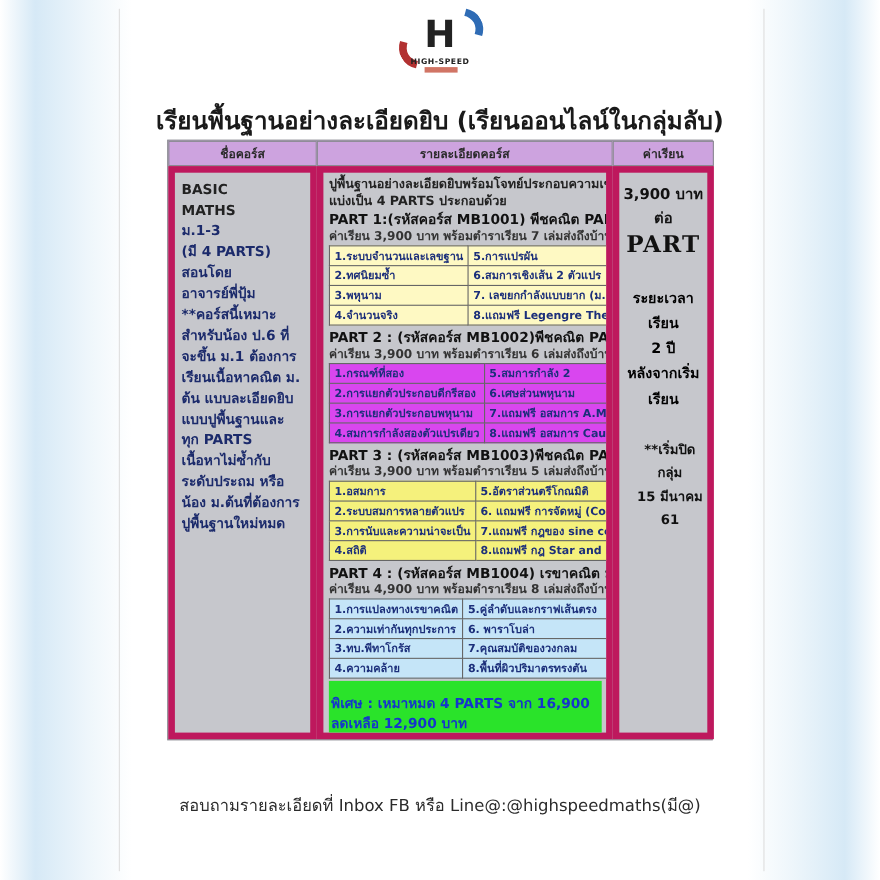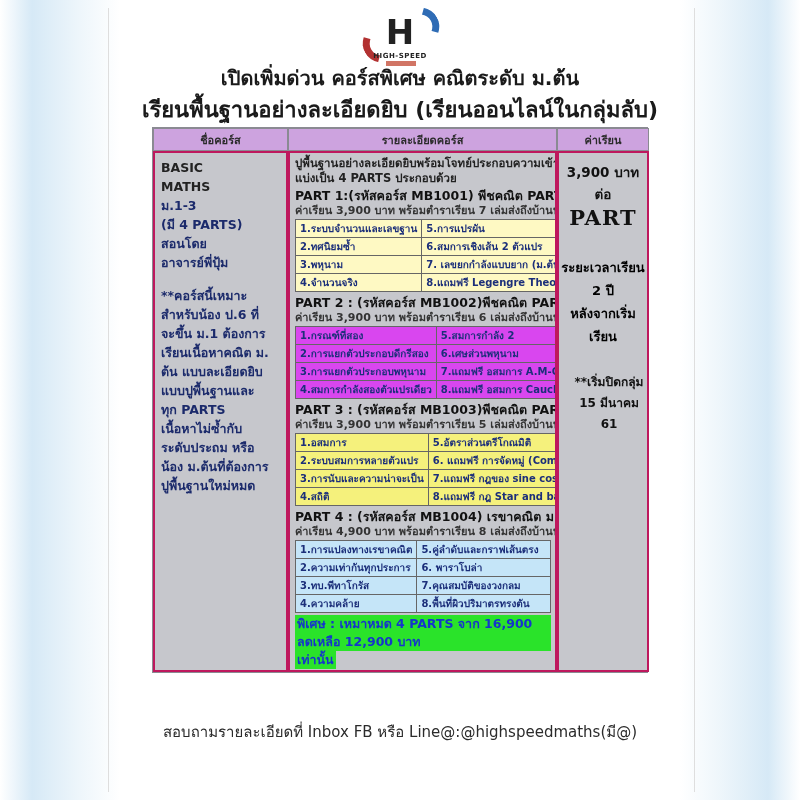--- a/index.html
+++ b/index.html
@@ -30,37 +30,37 @@
             font-size:22px; font-weight:bold; color:#1a1a1a; }
 
   
   .course-table {
     position:absolute; left:152px; top:127px; width:496px; height:546px;
     display:grid; grid-template-columns:135px 269px 92px; grid-template-rows:23px 1fr;
     border:1px solid #8a8a92; background:#c6c7cc;
   }
   .hdr { border:1px solid #8a8a92; background:#cda3df; display:flex; align-items:center;
          justify-content:center; font-size:11px; font-weight:bold; color:#2a2a2a; }
-  .col { border:2px solid #be185d; overflow:hidden; }
+  .col { border:6px solid #be185d; overflow:hidden; }
 
   .col-left { padding:5px 6px; color:#1b2a6b; font-weight:bold; font-size:12.5px; line-height:19px; }
   .col-left .latin { color:#222; }
-  .note-gap { margin-top:14px; }
+  .note-gap { }
 
   .col-mid { padding:3px 4px 0 5px; }
   .intro-line { font-size:11.5px; font-weight:bold; color:#222; line-height:15px; white-space:nowrap; }
   .part-head  { font-size:12.5px; font-weight:bold; color:#111; line-height:17px; margin-top:1px; white-space:nowrap; }
   .part-price { font-size:11px; font-weight:bold; color:#333; line-height:14px; white-space:nowrap; }
   table.ptable { border-collapse:collapse; width:256px; margin:1px 0 2px 0; }
   table.ptable td { border:1px solid #666; height:18px; padding:0 4px; font-size:10px;
                     font-weight:bold; color:#1c2f7a; white-space:nowrap; overflow:hidden; }
   td.tcell-l { width:118px; } td.tcell-r { width:138px; }
 
   .special { margin-top:2px; font-size:12.5px; font-weight:bold; color:#1535cc; line-height:18px; }
-  .special .hl { background:#2ae32a; display:inline-block; padding:0 2px; }
+  .special .hl { background:#2ae32a; display:inline-block; padding:12px 2px; }
 
   .col-right { padding:8px 2px; text-align:center; }
   .price-line { font-size:13.5px; font-weight:bold; color:#111; }
   .price-part { font-size:21px; font-weight:bold; color:#111; font-family:"DejaVu Serif", serif; letter-spacing:1px; }
   .duration { margin-top:26px; font-size:13px; font-weight:bold; color:#000000; line-height:23px; }
   .closing  { margin-top:24px; font-size:12px; font-weight:bold; color:#111; line-height:21px;margin-left:12px; }
 
   .footer { position:absolute; left:0; width:800px; top:720px; text-align:center;
             font-size:15px; color:#2b2b2b; }
 </style>
@@ -72,21 +72,20 @@
   <div class="page-edge edge-r"></div>
 
   <div class="logo-box">
     <span class="arc arc-red"></span>
     <span class="arc arc-blue"></span>
     <div class="logo-h">H</div>
     <div class="logo-brand">HIGH-SPEED</div>
     <div class="logo-tag"></div>
   </div>
 
-  <div class="title1">เปิดเพิ่มด่วน คอร์สพิเศษ  คณิตระดับ ม.ต้น</div>
   <div class="title2">เรียนพื้นฐานอย่างละเอียดยิบ (เรียนออนไลน์ในกลุ่มลับ)</div>
 
   <div class="course-table">
     <div class="hdr">ชื่อคอร์ส</div>
     <div class="hdr">รายละเอียดคอร์ส</div>
     <div class="hdr">ค่าเรียน</div>
 
     <div class="col col-left">
       <div class="latin">BASIC</div>
       <div class="latin">MATHS</div>

